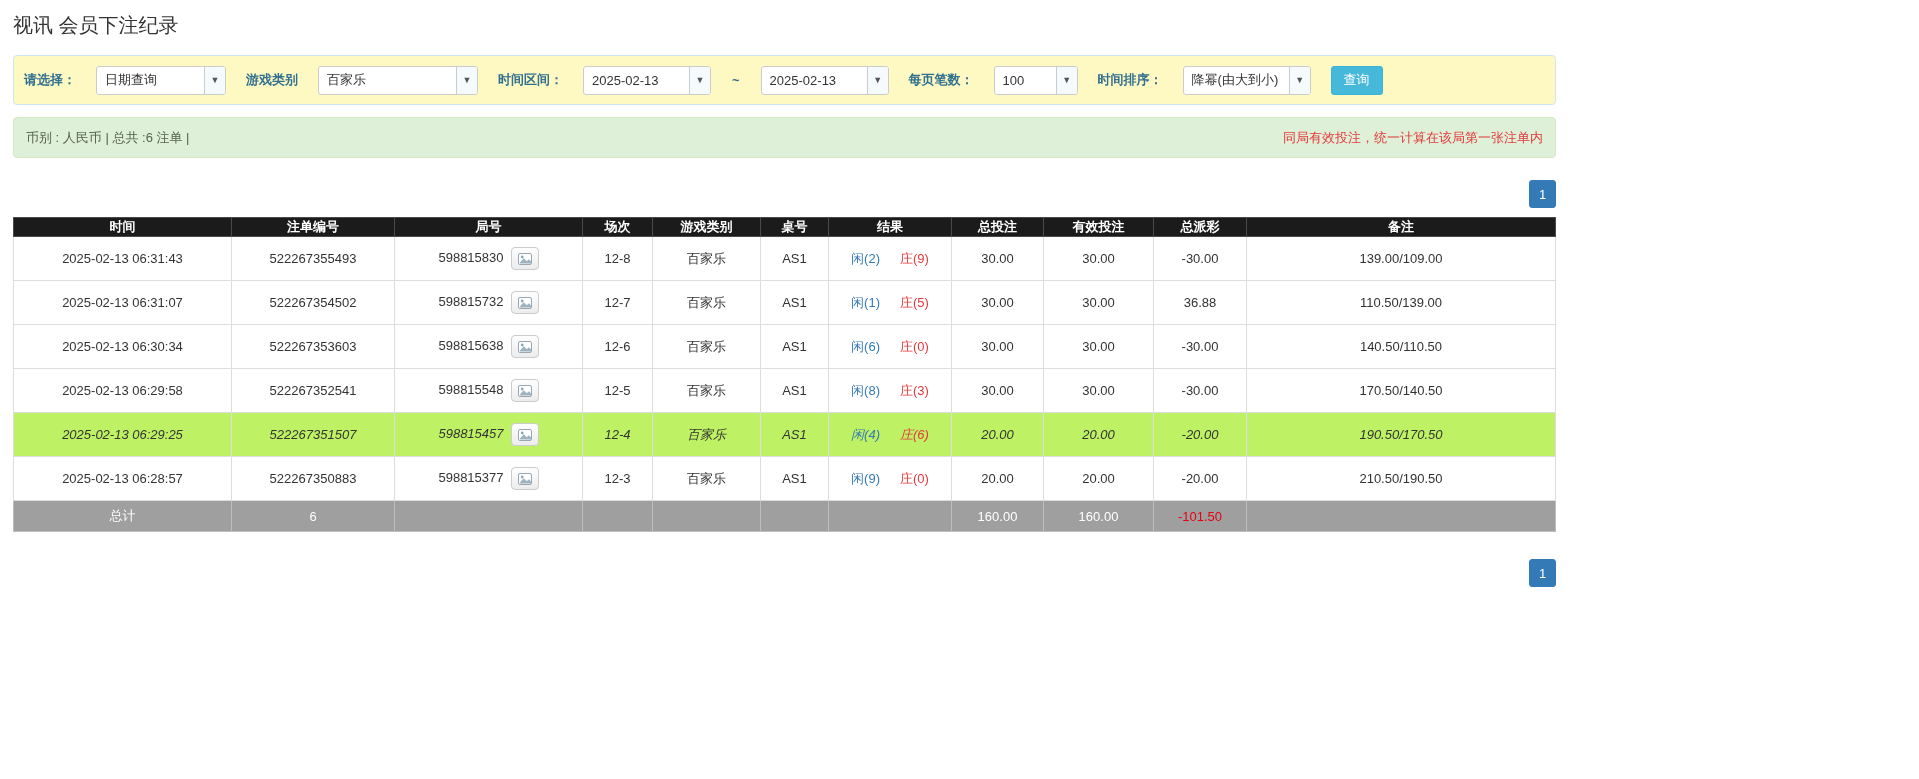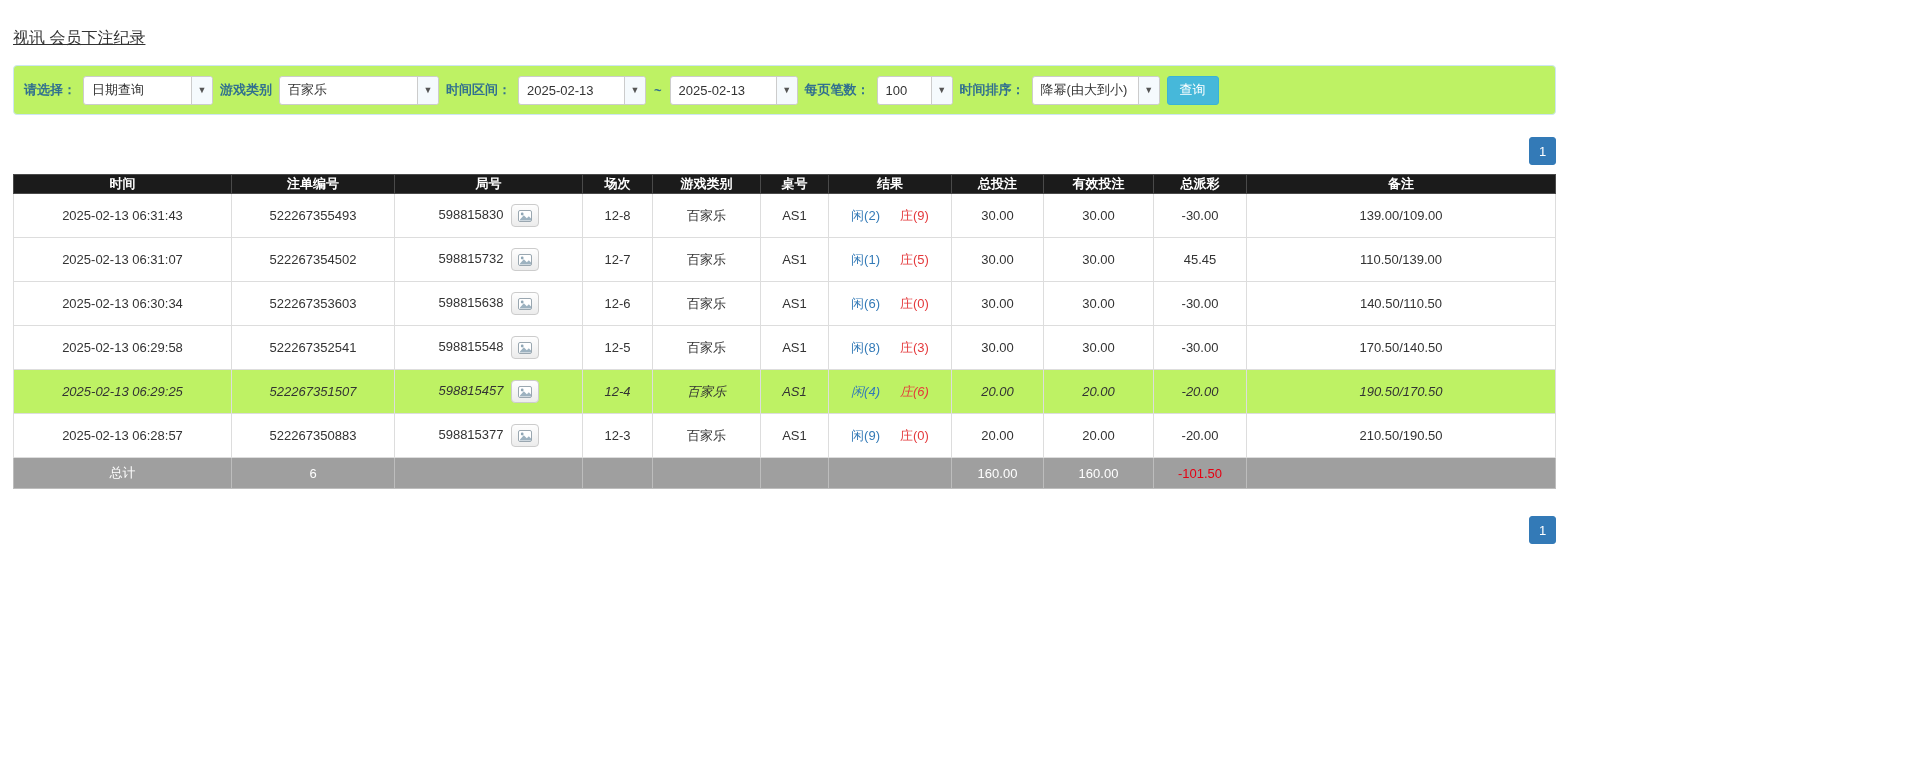--- a/index.html
+++ b/index.html
@@ -8,36 +8,35 @@
     font-family: "Liberation Sans", "DejaVu Sans", sans-serif;
     color:#333;
     font-size:13px;
     width:1919px;
     height:779px;
     overflow:hidden;
   }
   .container { width:1543px; margin:0 0 0 13px; padding-top:8px; }
 
   .page-title {
-    font-size:16px;
+    font-size:20px;
     font-weight:400;
     color:#333;
-    margin:20px 0 16px 0;
-    text-decoration:underline;
+    margin:4px 0 16px 0;
   }
 
   
   .filter-bar {
-    background:#bef264;
+    background:#fef9c3;
     border:1px solid #cde6f2;
     border-radius:4px;
     padding:24px 10px;
     display:flex;
     align-items:center;
-    gap:7px;
+    gap:20px;
     height:46px;
   }
   .filter-label { color:#31708f; font-weight:bold; white-space:nowrap; }
   .tilde { color:#31708f; font-weight:bold; padding:0 1px; }
   .select {
     display:inline-flex;
     align-items:stretch;
     background:#fff;
     border:1px solid #ccc;
     border-radius:3px;
@@ -58,21 +57,21 @@
     width:21px;
     border-left:1px solid #ccc;
     background:#f5fafd;
     display:flex;
     align-items:center;
     justify-content:center;
     color:#555;
     font-size:9px;
   }
   .w130 { width:130px; } .w160 { width:160px; } .w128 { width:128px; }
-  .w100 { width:76px; } .w148 { width:128px; }
+  .w100 { width:84px; } .w148 { width:128px; }
   .btn-search {
     background:#46b8da;
     border:1px solid #39b3d7;
     color:#fff;
     border-radius:3px;
     height:29px;
     padding:0 12px;
     font-size:13px;
     font-family:inherit;
     cursor:pointer;
@@ -209,20 +208,24 @@
 
     <span class="filter-label">时间排序：</span>
     <div class="select w148">
       <span class="val">降幂(由大到小)</span>
       <span class="caret-box">▼</span>
     </div>
 
     <button class="btn-search" type="button">查询</button>
   </div>
 
+  <div class="summary-bar">
+    <span class="summary-left">币别 : 人民币 | 总共 :6 注单 |</span>
+    <span class="summary-note">同局有效投注，统一计算在该局第一张注单内</span>
+  </div>
 
   <div class="pagination-row pagination-top">
     <button class="page-btn" type="button">1</button>
   </div>
 
   <table class="records">
     <colgroup>
       <col style="width:218px">
         <col style="width:163px">
         <col style="width:188px">
@@ -287,21 +290,21 @@
             </button>
     </td>
     <td>12-7</td>
     <td>百家乐</td>
     <td>AS1</td>
     <td>
       <span class="res-player">闲(1)</span><span class="res-banker">庄(5)</span>
     </td>
     <td class="blue">30.00</td>
     <td>30.00</td>
-    <td>45.45</td>
+    <td>36.88</td>
     <td>110.50/139.00</td>
   </tr>
         <tr>
     <td>2025-02-13 06:30:34</td>
     <td>522267353603</td>
     <td>
       <span>598815638</span><button class="round-btn" type="button">
               <svg width="14" height="12" viewBox="0 0 14 12" aria-hidden="true">
                 <rect x="0.5" y="0.5" width="13" height="11" rx="1.5" fill="#ffffff" stroke="#9aa7b0"></rect>
                 <circle cx="4.2" cy="4" r="1.4" fill="#8fa6b5"></circle>

